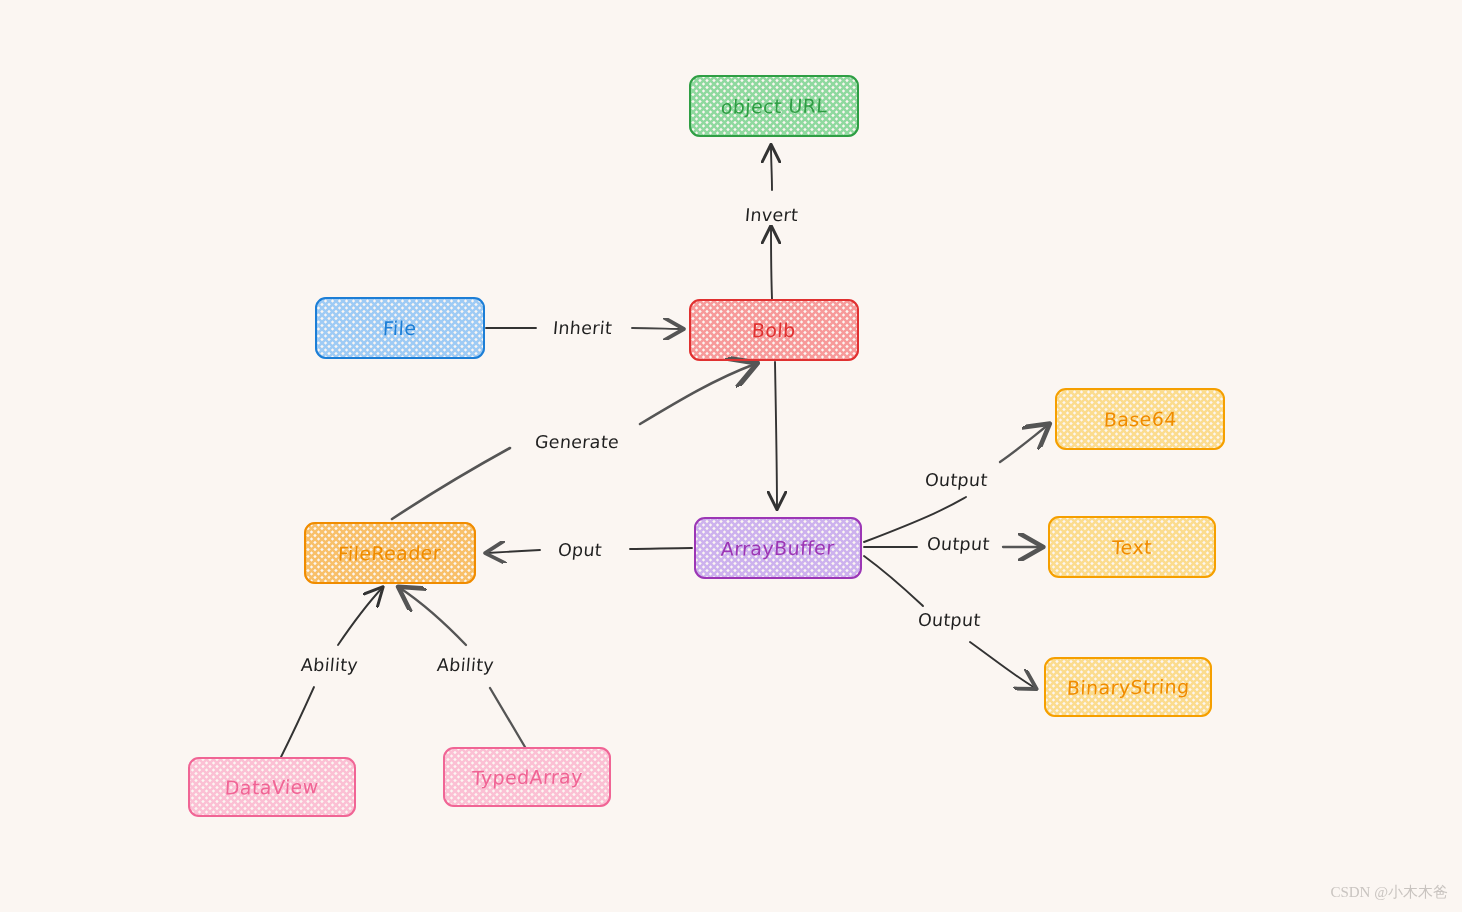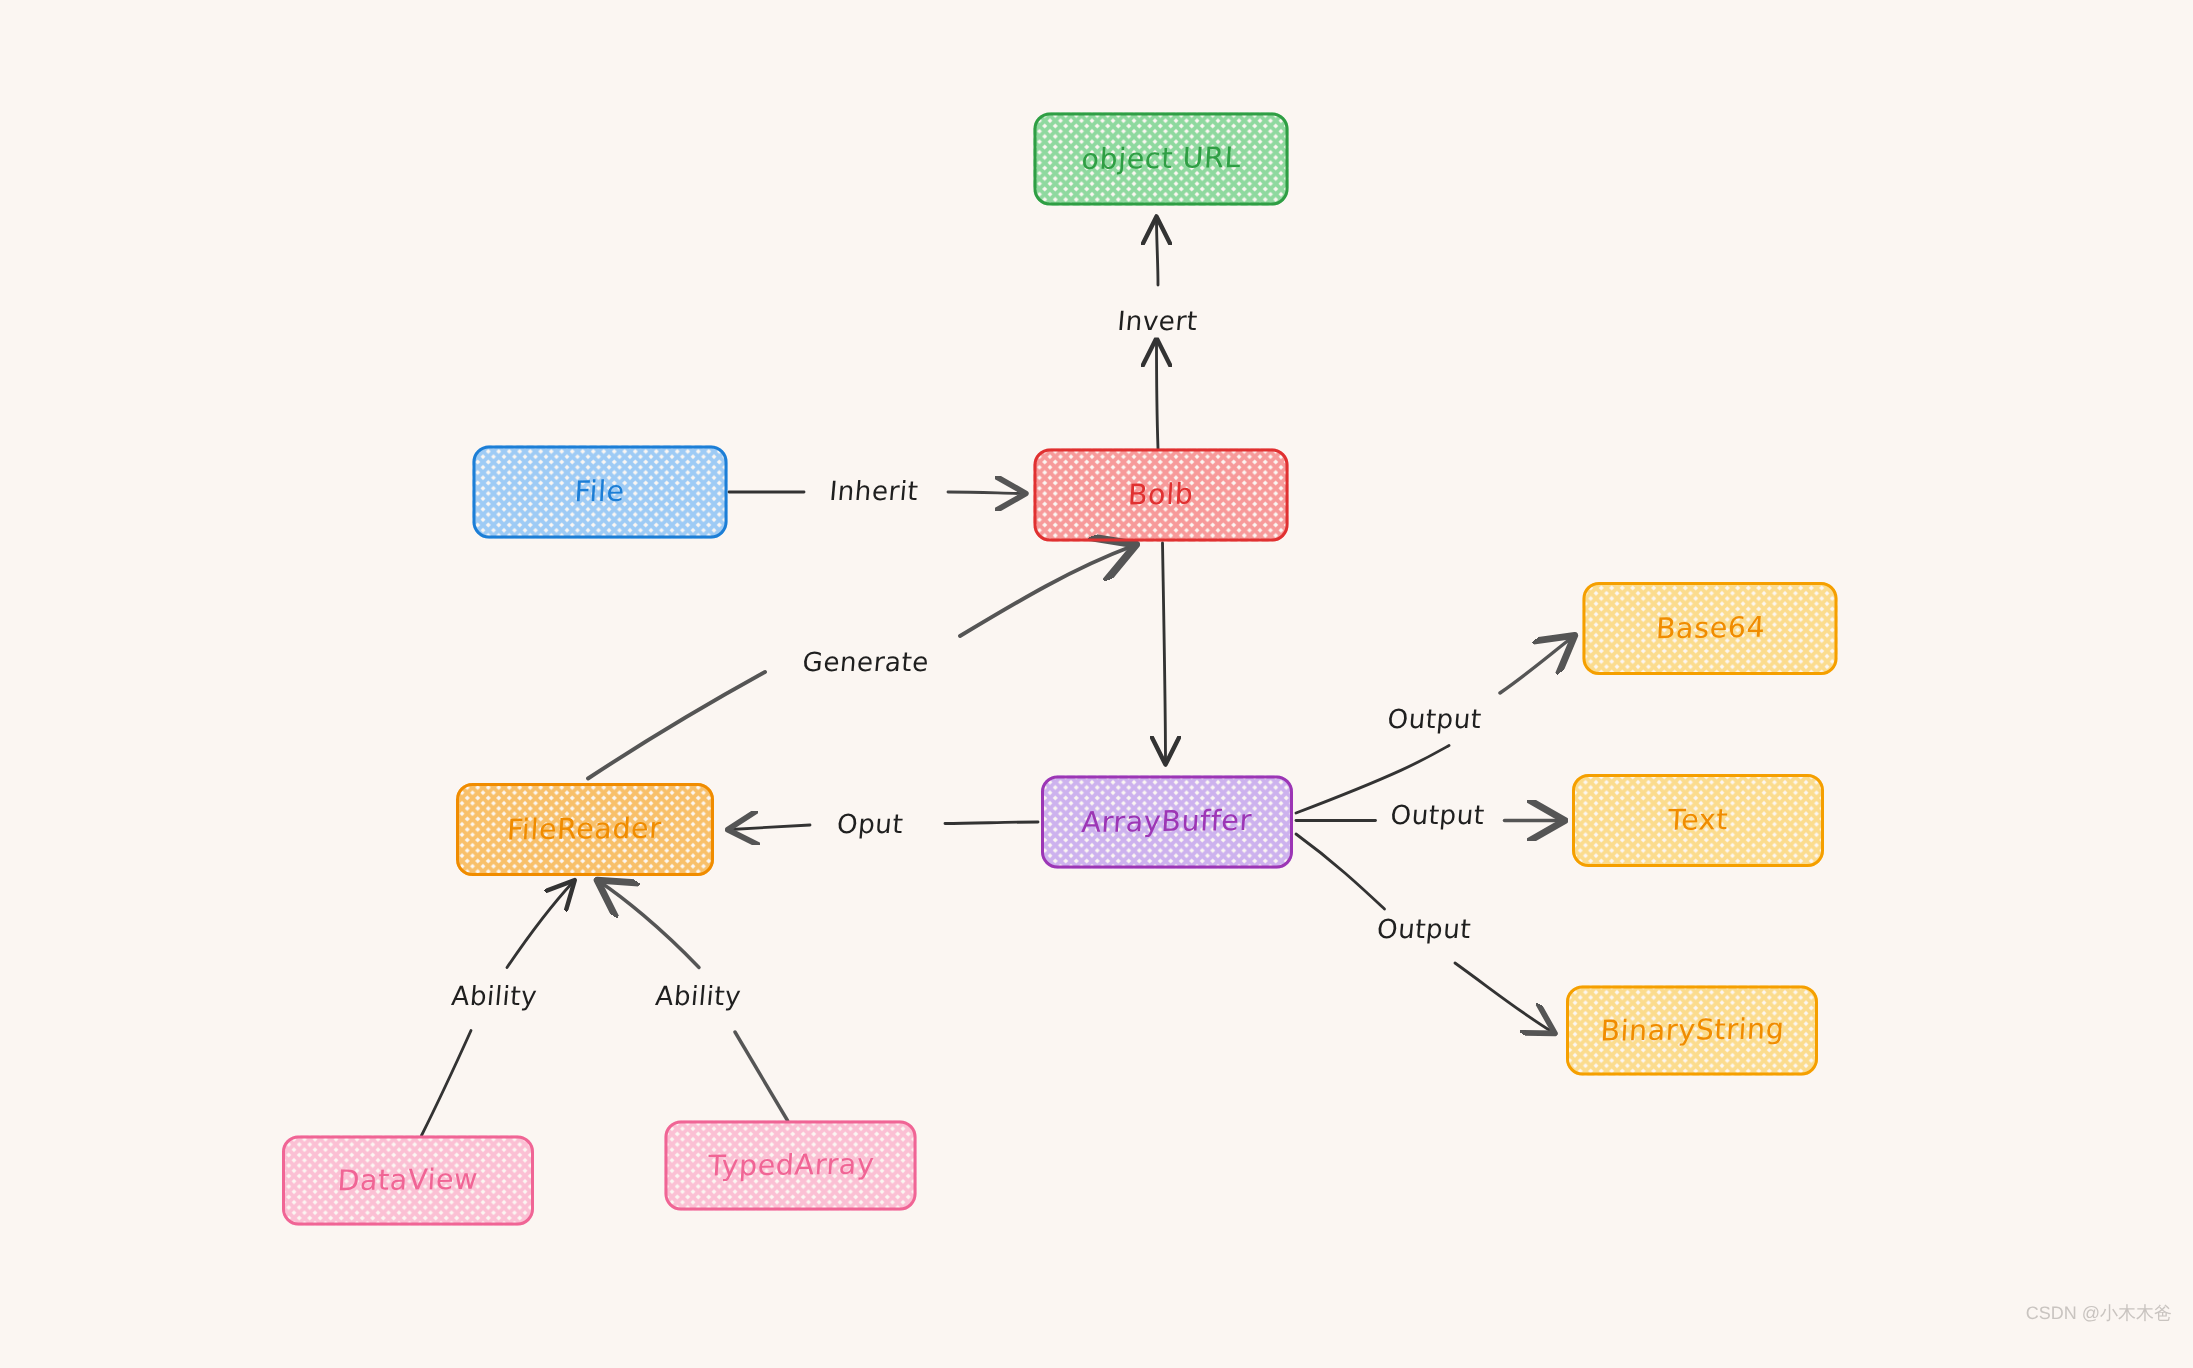--- a/index.html
+++ b/index.html
@@ -50,24 +50,24 @@
     white-space: nowrap;
     background: #fbf6f2;
     padding: 0 5px;
     z-index: 6;
     transform: skewX(-5deg);
     letter-spacing: 0.3px;
   }
   #watermark {
     position: absolute;
     right: 14px;
-    bottom: 28px;
-    font-size: 12px;
+    bottom: 10px;
+    font-size: 15px;
     color: #c9c4c0;
-    font-family: Liberation Sans, sans-serif;
+    font-family: Liberation Serif, serif;
     z-index: 10;
     white-space: nowrap;
   }
 </style>
 </head>
 <body>
 
 <div id="canvas">
 
   <svg id="edge-layer" viewBox="0 0 1462 912" xmlns="http://www.w3.org/2000/svg">

